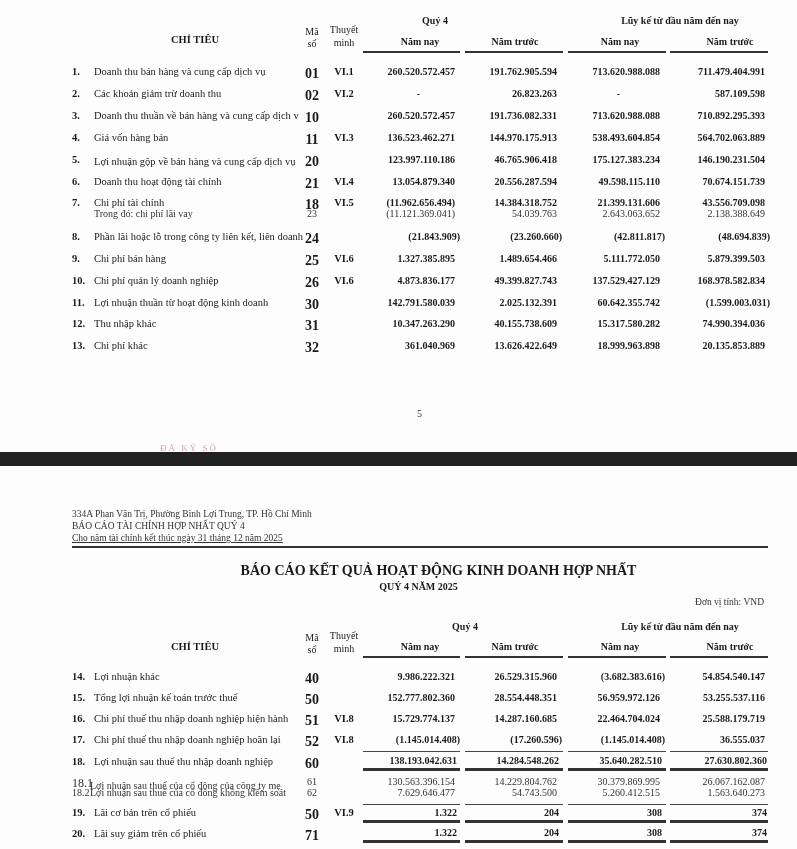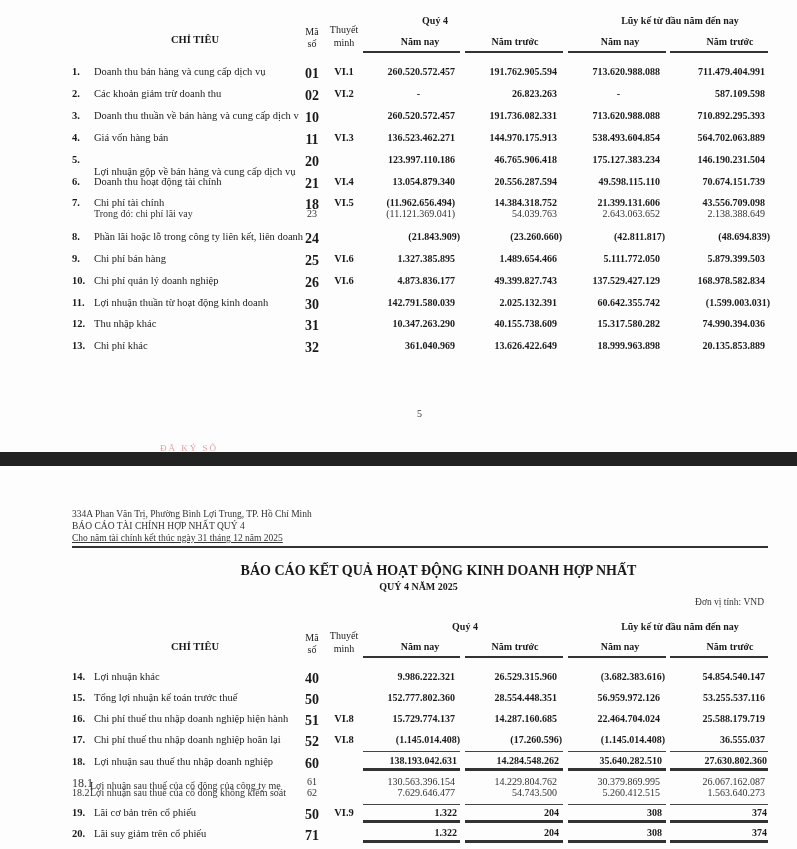--- a/index.html
+++ b/index.html
@@ -87,21 +87,21 @@
       <div class="abs lbl" style="left:94px; top:132px;">Giá vốn hàng bán</div>
       <div class="abs code" style="left:300px; top:132px;">11</div>
       <div class="abs note" style="left:327px; top:132px;">VI.3</div>
       <div class="abs num" style="left:360px; top:132px; width:95px;">136.523.462.271</div>
       <div class="abs num" style="left:460px; top:132px; width:97px;">144.970.175.913</div>
       <div class="abs num" style="left:560px; top:132px; width:100px;">538.493.604.854</div>
       <div class="abs num" style="left:665px; top:132px; width:100px;">564.702.063.889</div>
     </div>
     <div>
       <div class="abs idx" style="left:72px; top:154px;">5.</div>
-      <div class="abs lbl" style="left:94px; top:166px;">Lợi nhuận gộp về bán hàng và cung cấp dịch vụ</div>
+      <div class="abs lbl" style="left:94px; top:156px;">Lợi nhuận gộp về bán hàng và cung cấp dịch vụ</div>
       <div class="abs code" style="left:300px; top:154px;">20</div>
       <div class="abs note" style="left:327px; top:154px;"></div>
       <div class="abs num" style="left:360px; top:154px; width:95px;">123.997.110.186</div>
       <div class="abs num" style="left:460px; top:154px; width:97px;">46.765.906.418</div>
       <div class="abs num" style="left:560px; top:154px; width:100px;">175.127.383.234</div>
       <div class="abs num" style="left:665px; top:154px; width:100px;">146.190.231.504</div>
     </div>
     <div>
       <div class="abs idx" style="left:72px; top:176px;">6.</div>
       <div class="abs lbl" style="left:94px; top:176px;">Doanh thu hoạt động tài chính</div>

